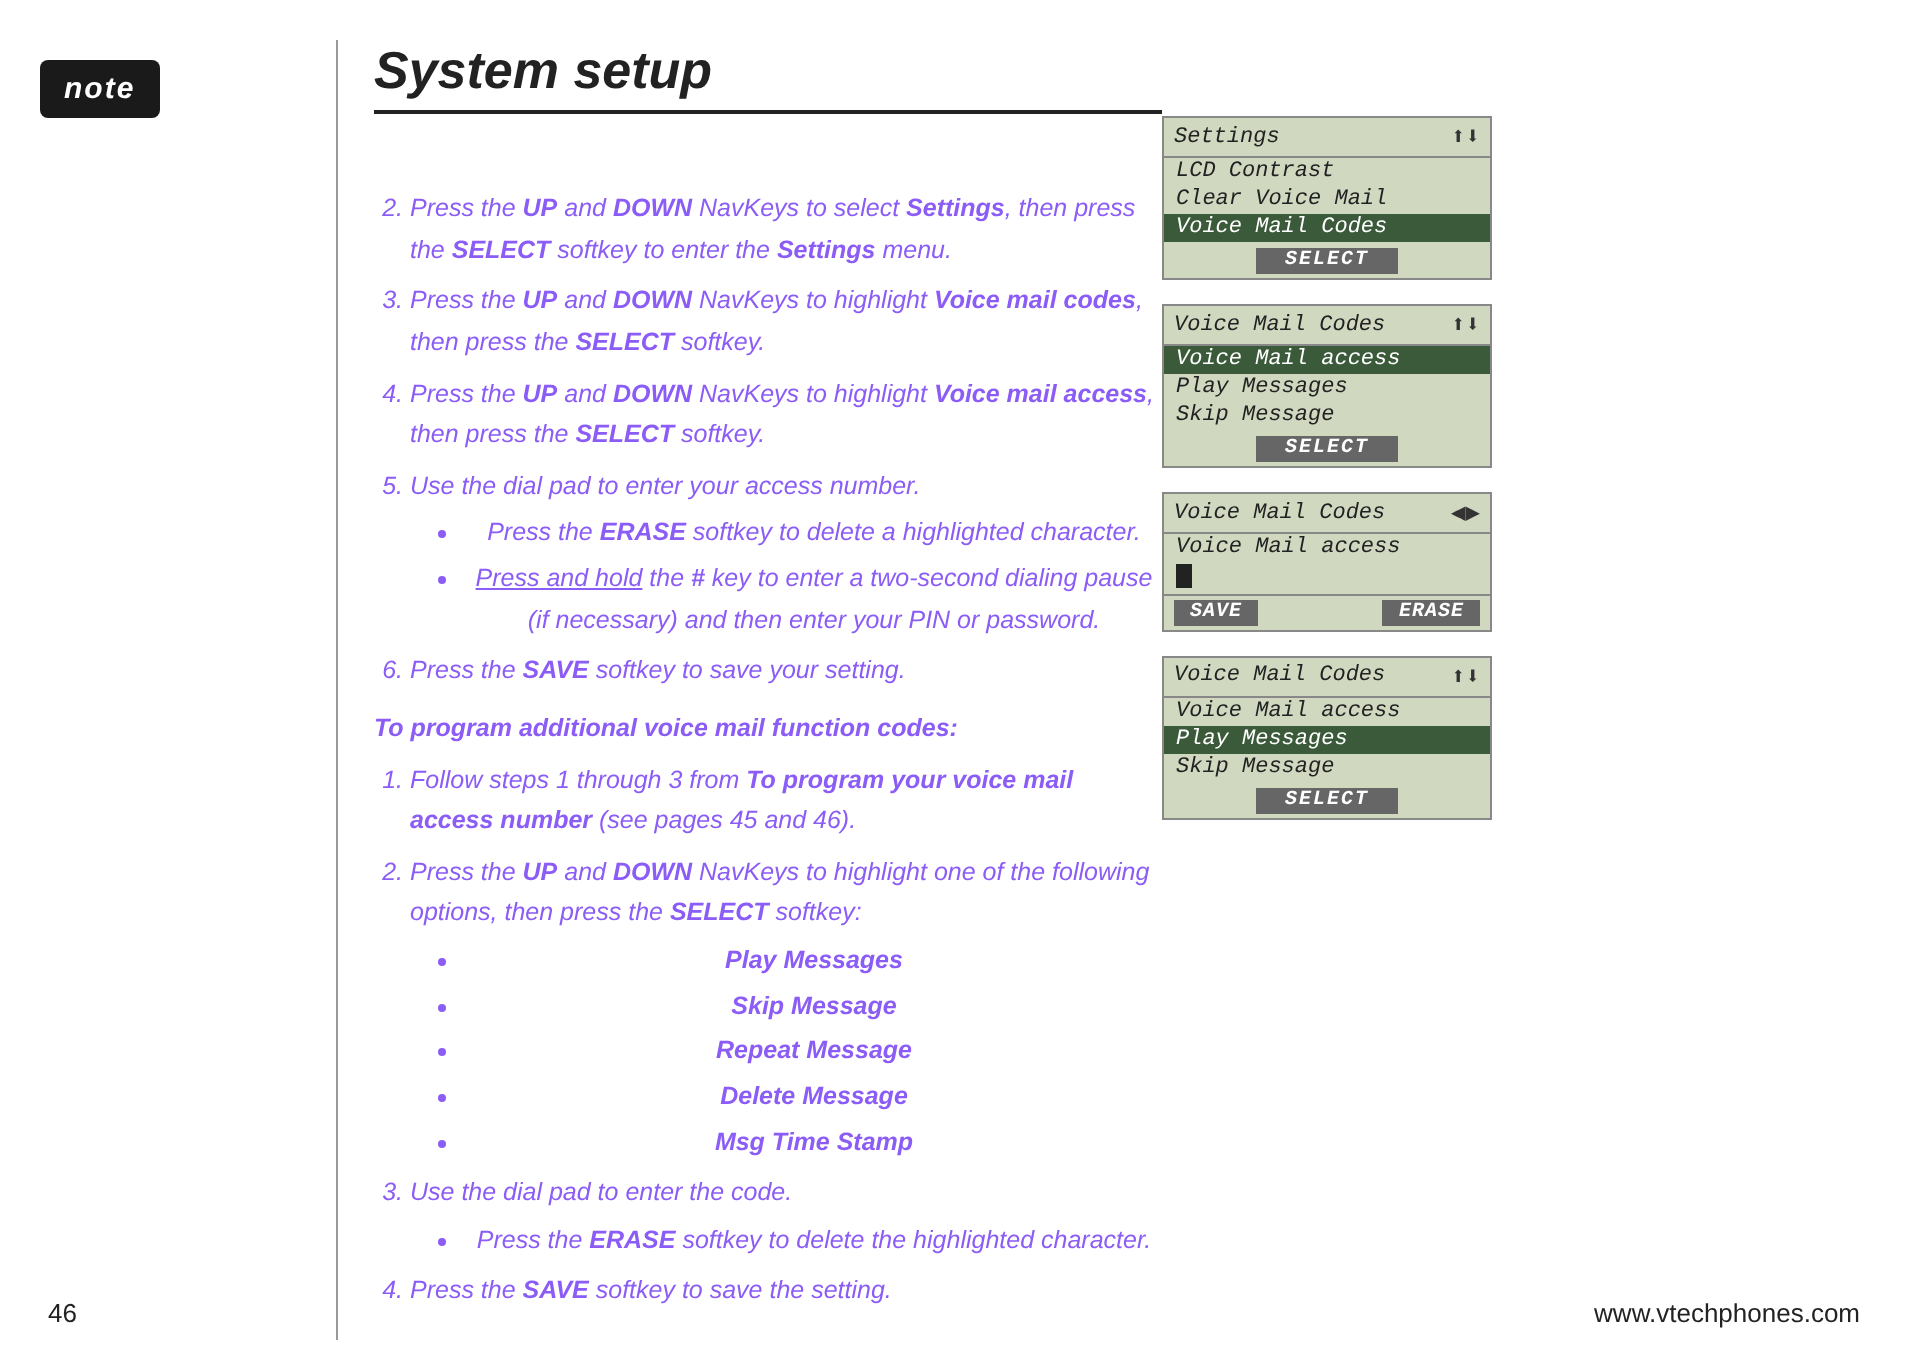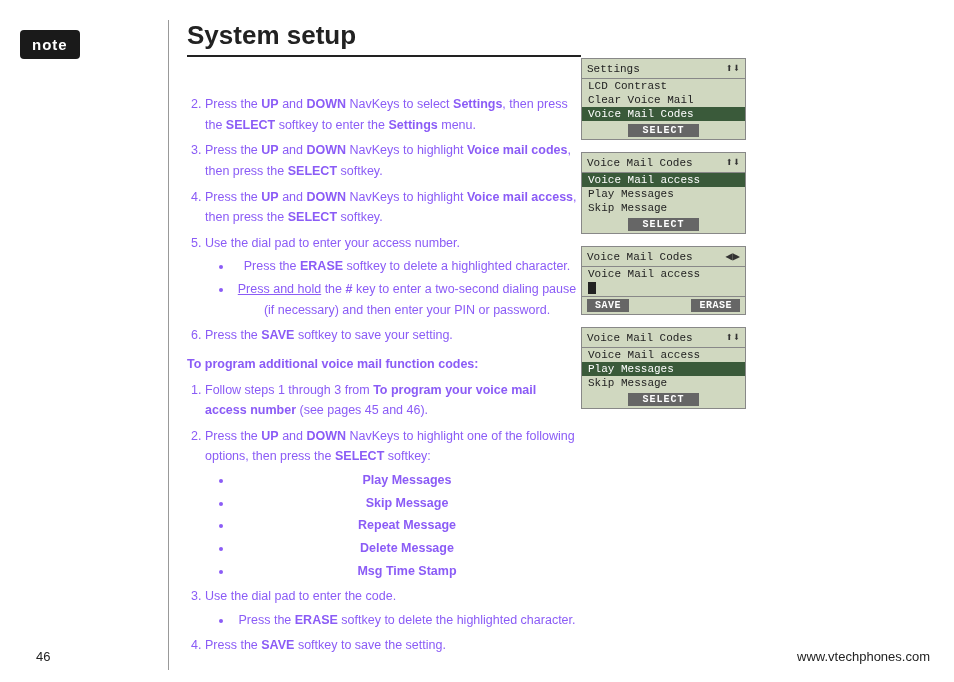--- a/index.html
+++ b/index.html
@@ -13,20 +13,21 @@
       overflow: hidden;
       position: relative;
     }
 
     .page-container {
       display: flex;
       width: 780px;
       height: 682px;
       padding: 20px 24px 12px 20px;
       position: relative;
+      font-style: italic;
     }
 
     
     .sidebar {
       width: 130px;
       flex-shrink: 0;
       display: flex;
       flex-direction: column;
       align-items: flex-start;
       padding-top: 10px;
@@ -203,21 +204,21 @@
       width: 8px;
       height: 12px;
       background: #222;
       vertical-align: middle;
     }
 
     
     .page-footer {
       position: absolute;
       bottom: 18px;
-      left: 12px;
+      left: 0;
       right: 0;
       display: flex;
       justify-content: space-between;
       padding: 0 24px;
       font-size: 13px;
       color: #222;
     }
 
     .footer-page-num { font-weight: normal; }
     .footer-url { font-weight: normal; text-align: right; }

